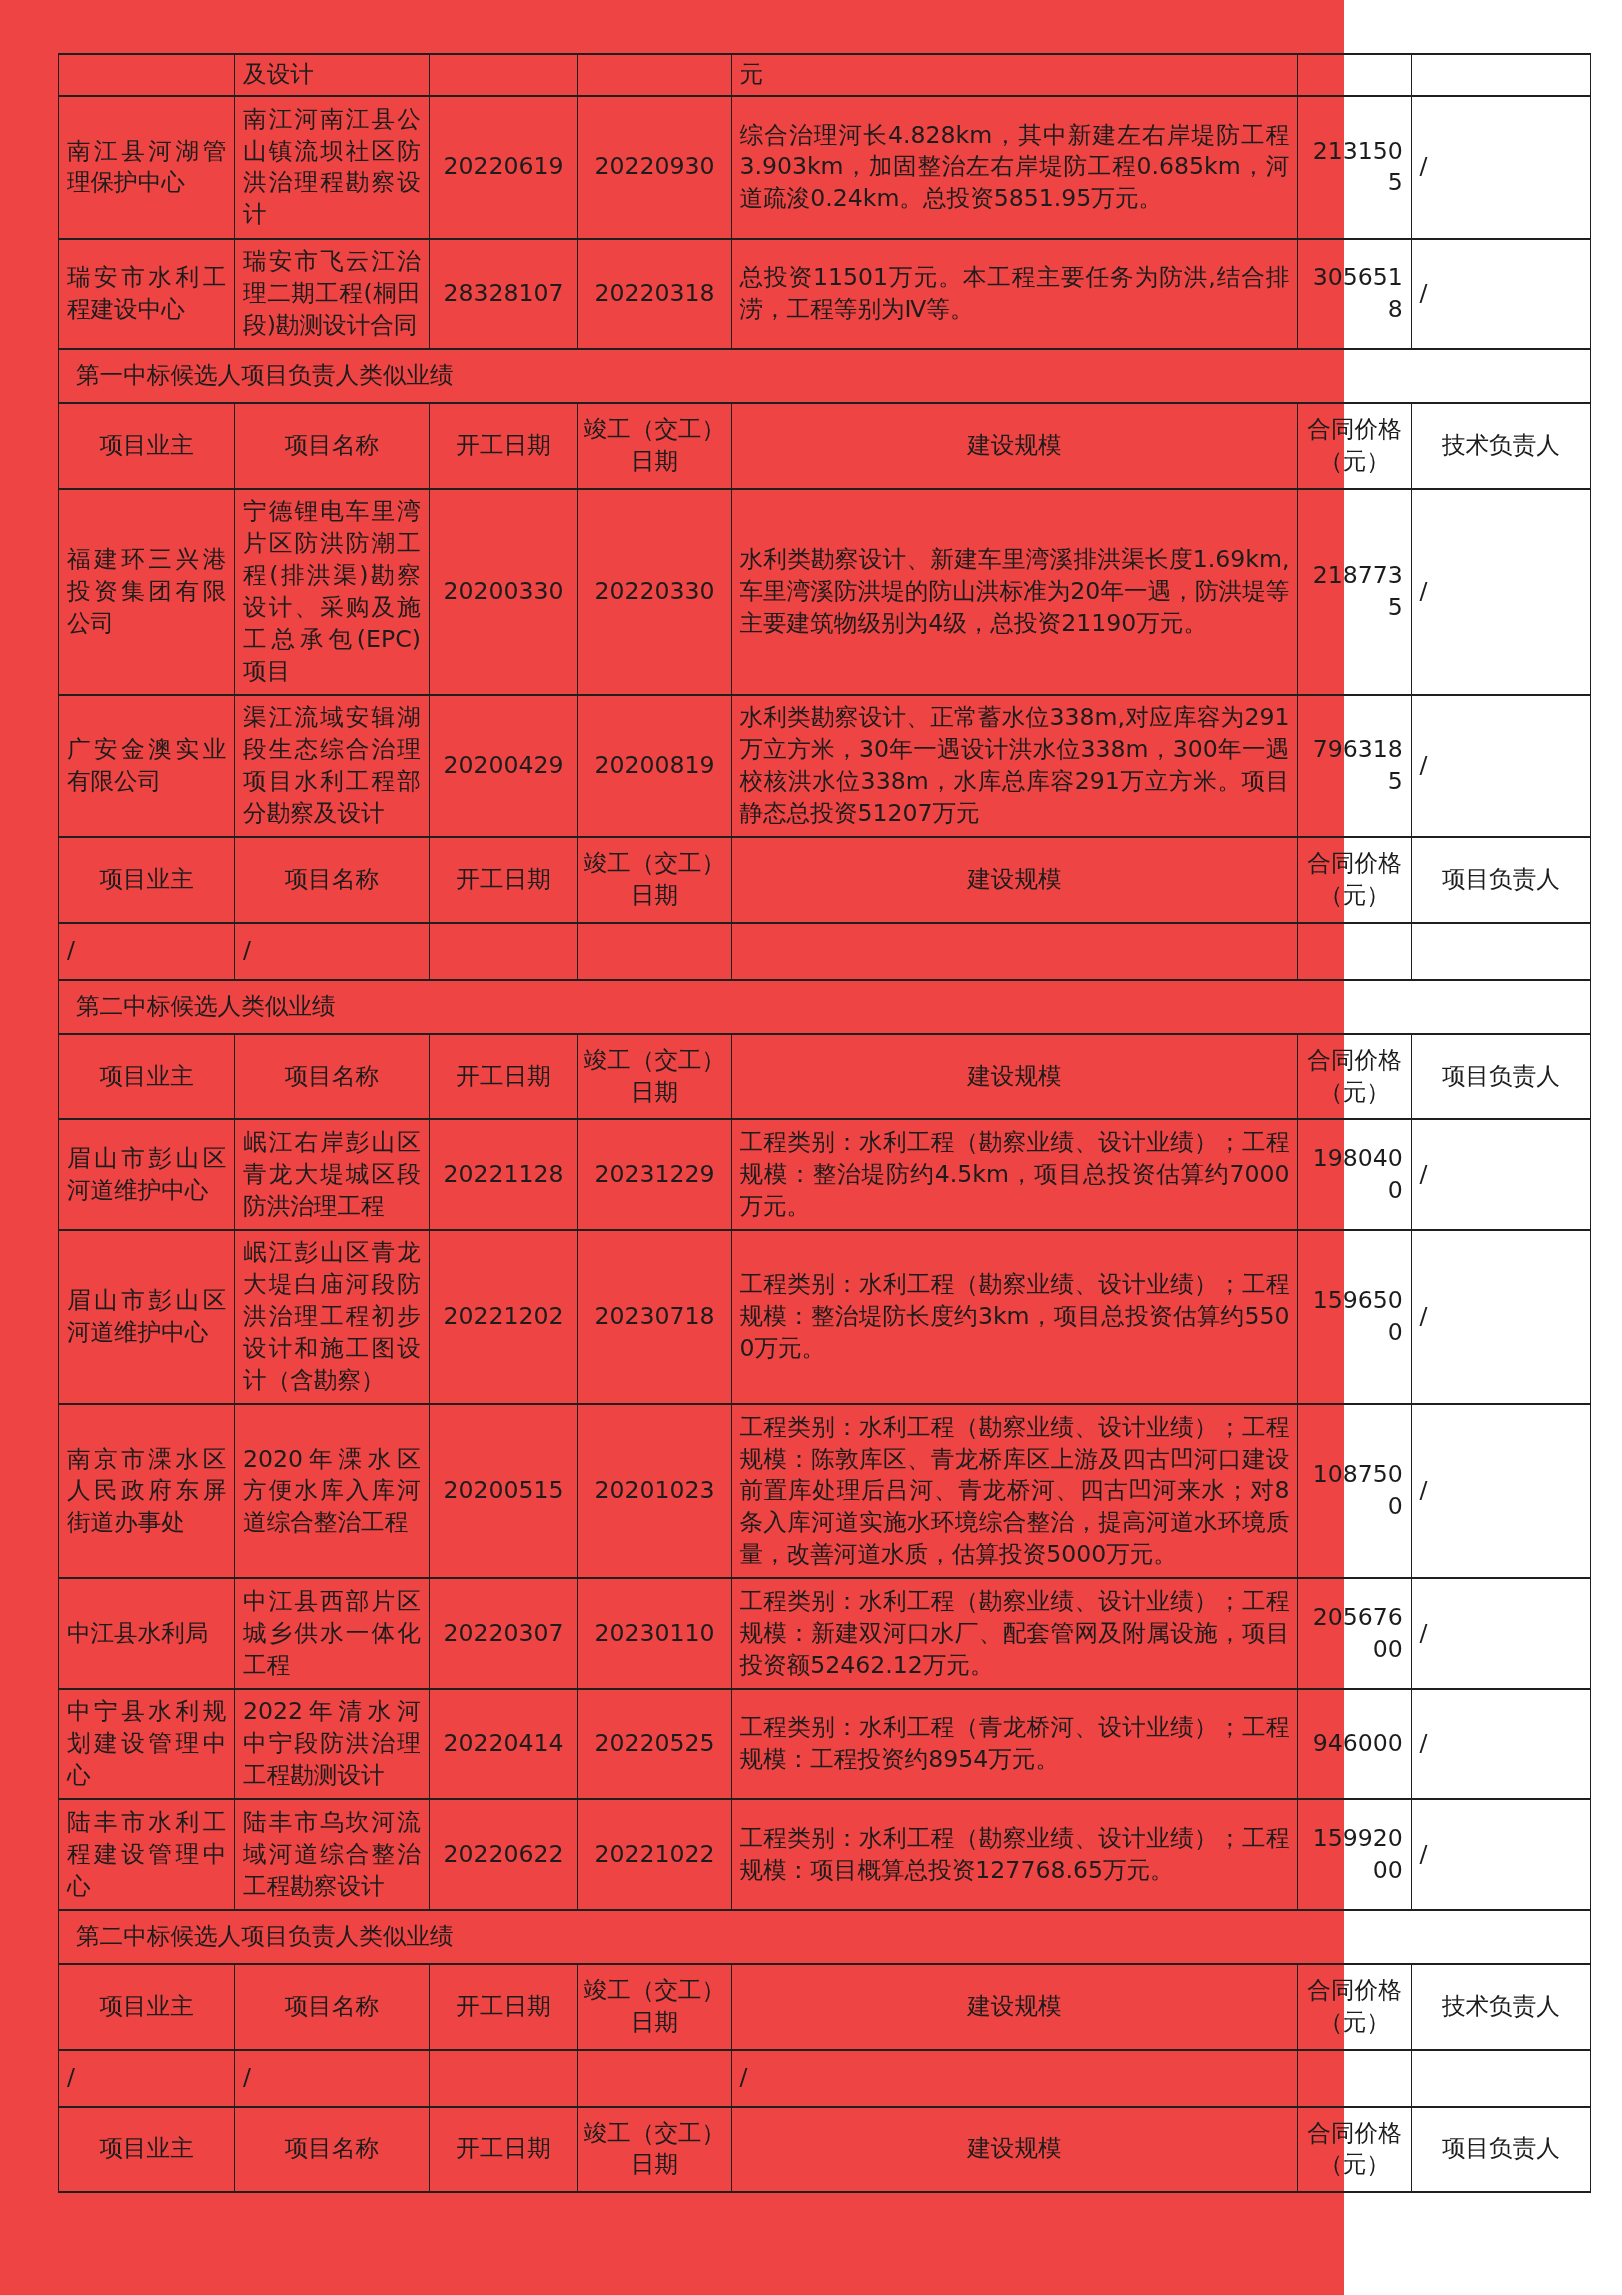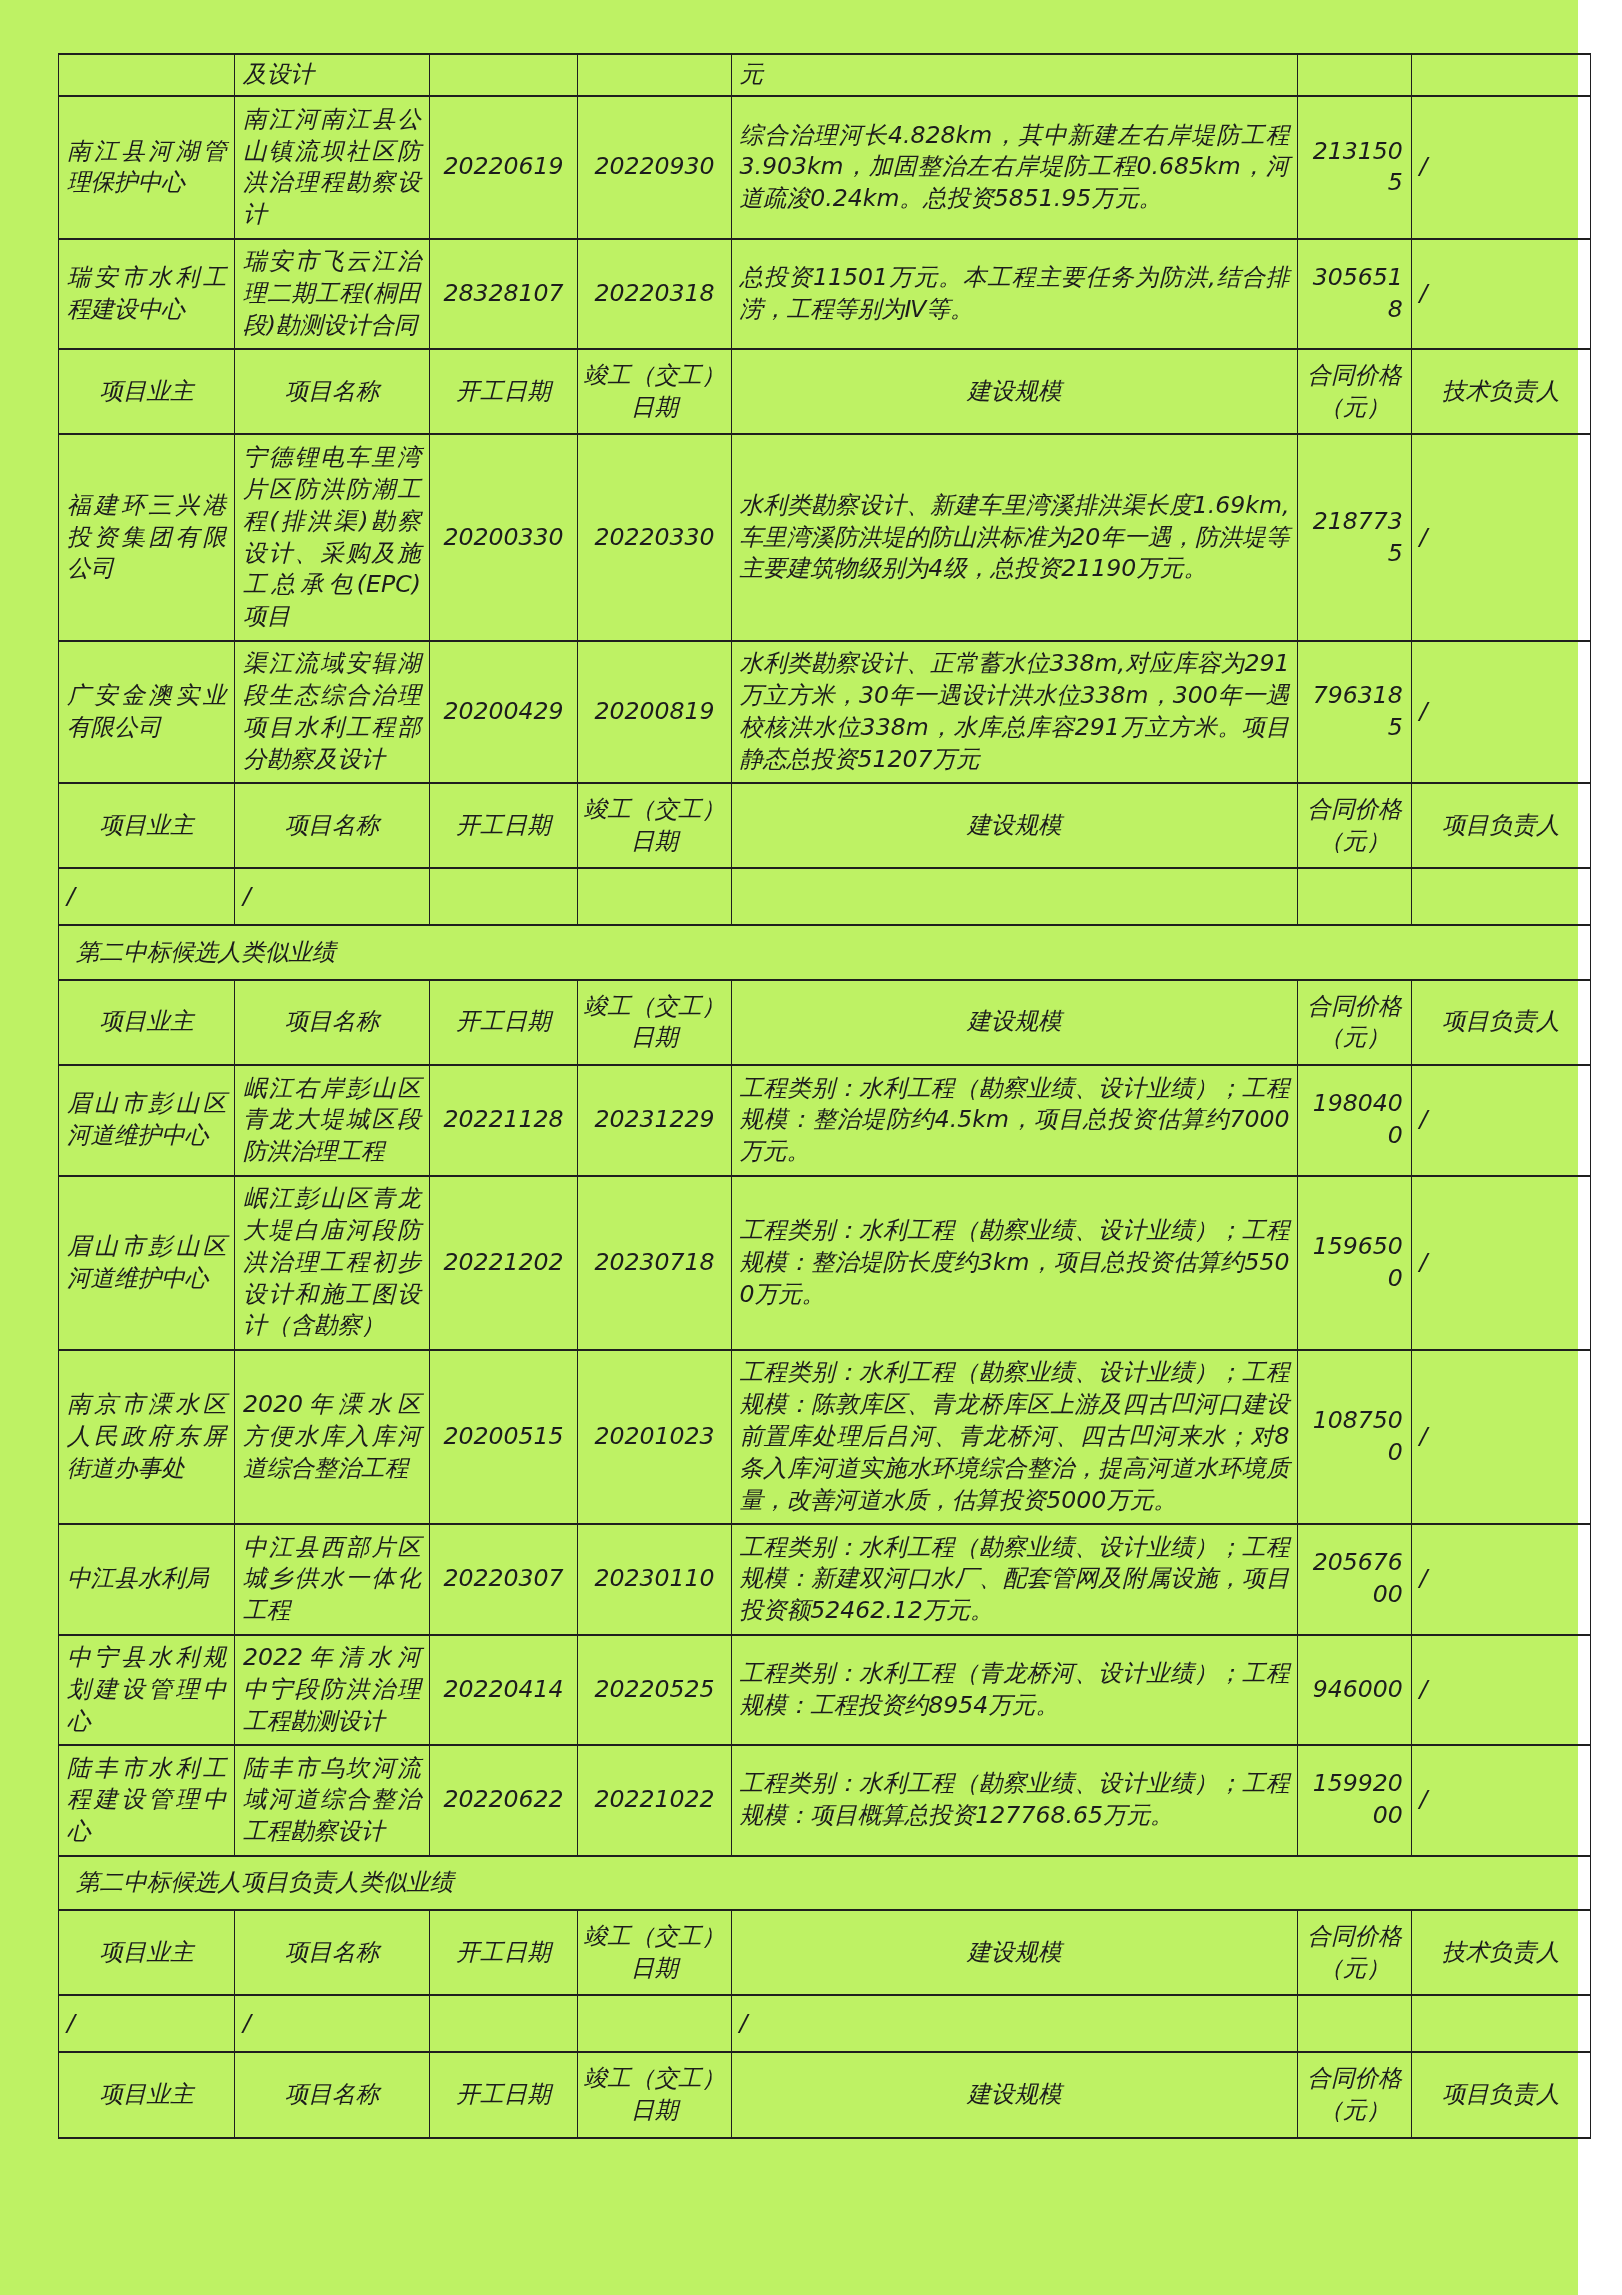--- a/index.html
+++ b/index.html
@@ -9,24 +9,23 @@
   }
   body {
     width: 1622px;
     height: 2295px;
     overflow: hidden;
     font-family: "DejaVu Sans", "Liberation Sans", sans-serif;
     color: #1c1c1c;
   }
   .page {
     position: relative;
-    width: 1578px;
+    width: 1344px;
     height: 2295px;
-    background: #bef264;
-    font-style: italic;
+    background: #ef4444;
   }
   .table-wrap {
     position: absolute;
     left: 58px;
     top: 53px;
     width: 1533px;
   }
   table.bid-table {
     width: 100%;
     border-collapse: collapse;
@@ -104,20 +103,23 @@
           </tr>
           <tr class="row-data">
             <td class="c-owner">瑞安市水利工程建设中心</td>
             <td class="c-name">瑞安市飞云江治理二期工程(桐田段)勘测设计合同</td>
             <td class="c-start">28328107</td>
             <td class="c-finish">20220318</td>
             <td class="c-scale">总投资11501万元。本工程主要任务为防洪,结合排涝，工程等别为Ⅳ等。</td>
             <td class="c-price">3056518</td>
             <td class="c-leader">/</td>
           </tr>
+          <tr class="section-row">
+            <td colspan="7">第一中标候选人项目负责人类似业绩</td>
+          </tr>
           <tr class="header-row">
             <th>项目业主</th>
             <th>项目名称</th>
             <th>开工日期</th>
             <th>竣工（交工）日期</th>
             <th>建设规模</th>
             <th>合同价格（元）</th>
             <th>技术负责人</th>
           </tr>
           <tr class="row-data">

